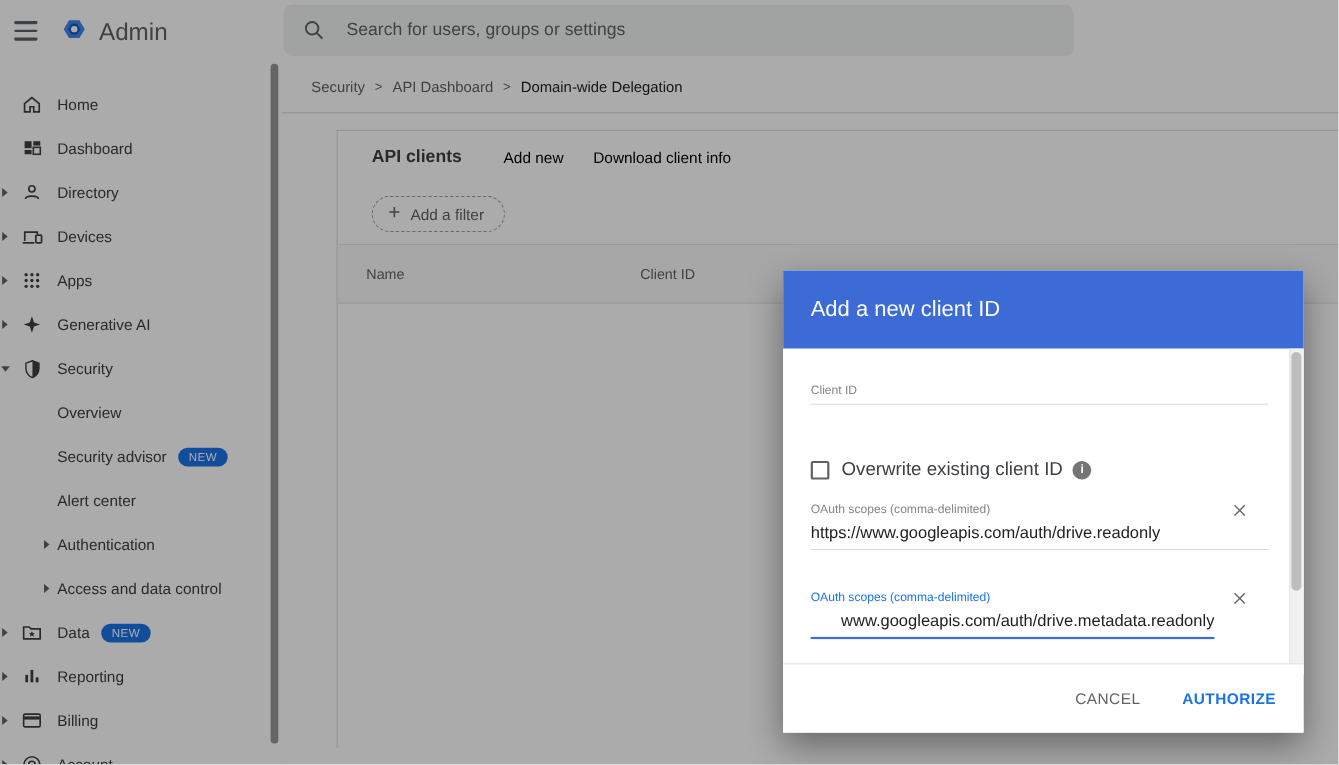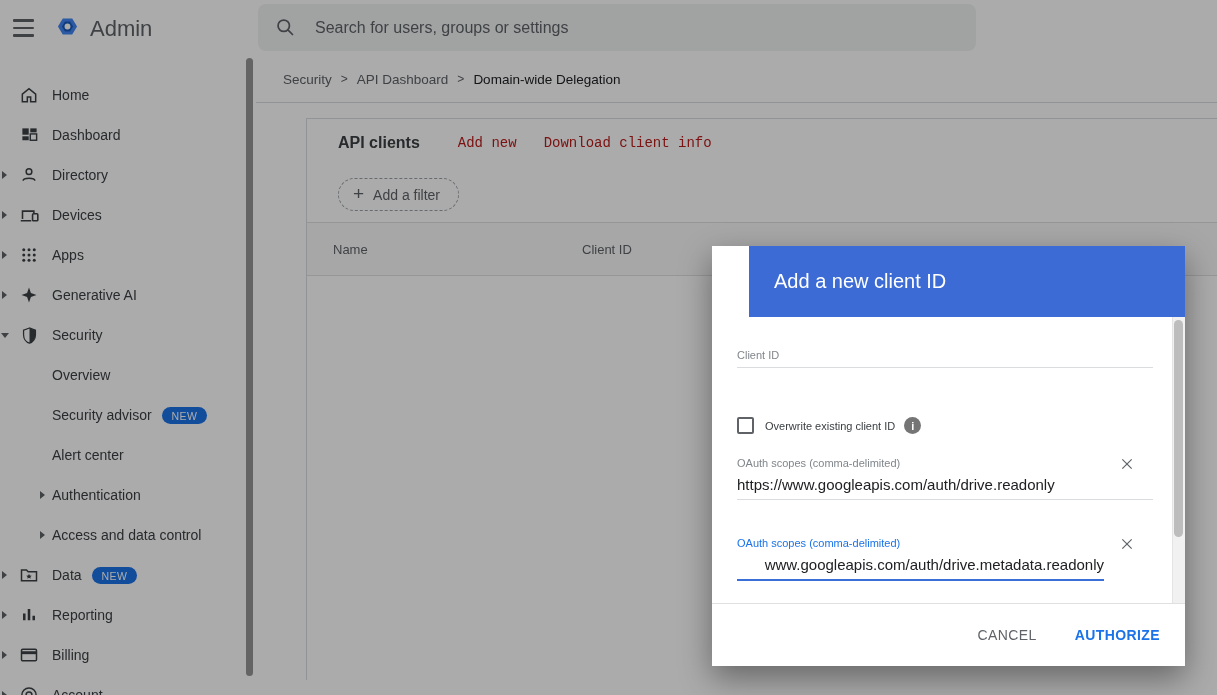--- a/index.html
+++ b/index.html
@@ -30,50 +30,50 @@
 
   
   .main { position:absolute; left:256px; top:56px; right:0; bottom:0; background:#fff; }
   .breadcrumb { height:47px; display:flex; align-items:center; padding-left:27px; gap:9px; font-size:13.5px; border-bottom:1px solid #dadce0; }
   .bc-link { color:#5f6368; cursor:pointer; }
   .bc-sep { color:#5f6368; font-size:12px; }
   .bc-current { color:#202124; }
   .card { margin:15px 0 0 50px; width:calc(100% - 50px); height:562px; background:#fff; border:1px solid #dadce0; border-right:none; border-bottom:none; }
   .card-header { height:48px; display:flex; align-items:center; padding-left:31px; }
   .card-title { font-size:16px; font-weight:bold; color:#3c4043; }
-  .card-link { font-size:14px; font-weight:500; color:#b91c1c; cursor:pointer;font-family:Liberation Mono, monospace; }
+  .card-link { font-size:14px; font-weight:500; color:#000000; cursor:pointer; }
   .card-link.first { margin-left:38px; }
   .card-link + .card-link { margin-left:27px; }
   .filter-row { height:56px; display:flex; align-items:center; padding-left:31px; border-bottom:1px solid #e0e0e0; }
   .filter-chip { display:flex; align-items:center; gap:9px; height:33px; padding:0 18px 0 14px; border:1px dashed #9aa0a6; border-radius:17px; color:#5f6368; font-size:14px; cursor:pointer; background:#fff; }
   .filter-plus { font-size:19px; color:#5f6368; line-height:1; margin-top:-2px; }
   .thead { position:relative; height:53px; background:#fafafa; border-bottom:1px solid #e0e0e0; display:flex; align-items:center; }
   .th { font-size:13px; font-weight:500; color:#5f6368; cursor:pointer; }
   .th-name { margin-left:26px; }
   .th-client { position:absolute; left:275px; }
 
   
   .scrim { position:absolute; inset:0; background:rgba(0,0,0,0.33); z-index:5; }
-  .modal { position:absolute; left:712px; top:246px; width:473px; height:420px; background:#fff; z-index:6; box-shadow:0 12px 30px rgba(0,0,0,.4);padding-left:37px; }
+  .modal { position:absolute; left:712px; top:246px; width:473px; height:420px; background:#fff; z-index:6; box-shadow:0 12px 30px rgba(0,0,0,.4); }
   .modal-header { height:71px; background:#3c6bd5; display:flex; align-items:center; padding-left:25px; }
   .modal-title { color:#fff; font-size:20px; }
   .modal-body { position:absolute; top:71px; left:0; right:0; bottom:53px; background:#fff; }
   .m-scroll-track { position:absolute; right:0; top:0; bottom:0; width:13px; background:#f1f1f1; border-left:1px solid #e4e4e4; }
   .m-scroll-thumb { position:absolute; right:2px; top:3px; width:9px; height:217px; background:#bdbdbd; border-radius:5px; cursor:pointer; }
   .field { position:absolute; left:25px; }
   .f-label { font-size:11px; color:#80868b; }
   .f-label.focused { color:#1a73e8; }
   .f-value { margin-top:7px; font-size:16px; color:#202124; white-space:nowrap; }
   .f-value.small { font-size:15px; }
   .f-underline { margin-top:6px; border-bottom:1px solid #dadce0; }
   .f-underline.focused { border-bottom:2px solid #3a6fd8; }
   .clipbox { width:367px; overflow:hidden; display:flex; justify-content:flex-end; }
   .check-row { position:absolute; left:25px; top:100px; display:flex; align-items:center; cursor:pointer; }
   .checkbox { width:17px; height:17px; border:2px solid #5f6368; border-radius:2px; background:#fff; }
-  .check-label { margin-left:11px; font-size:11px; color:#3c4043; }
+  .check-label { margin-left:11px; font-size:17px; color:#3c4043; }
   .info-icon { margin-left:9px; width:17px; height:17px; border-radius:50%; background:#757575; color:#fff; font-size:11px; font-weight:bold; display:flex; align-items:center; justify-content:center; cursor:pointer; }
   .x-btn { position:absolute; left:404px; width:22px; height:22px; background:none; border:none; cursor:pointer; display:flex; align-items:center; justify-content:center; }
   .modal-footer { position:absolute; left:0; right:0; bottom:0; height:63px; border-top:1px solid #e0e0e0; display:flex; align-items:center; justify-content:flex-end; padding-right:25px; gap:38px; background:#fff; }
   .btn-text { background:none; border:none; font-family:inherit; font-size:14px; font-weight:500; letter-spacing:.4px; cursor:pointer; }
   .btn-cancel { color:#5f6368; }
   .btn-authorize { color:#1a73e8; font-weight:bold; }
 </style>
 </head>
 <body>
 

